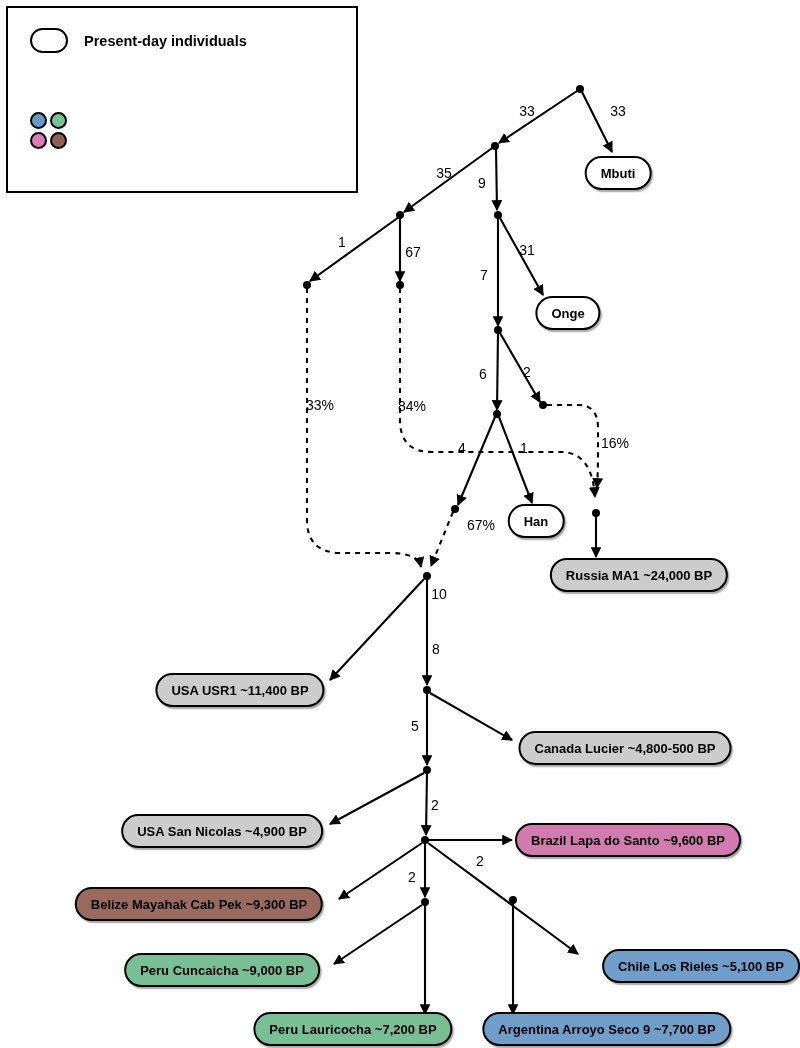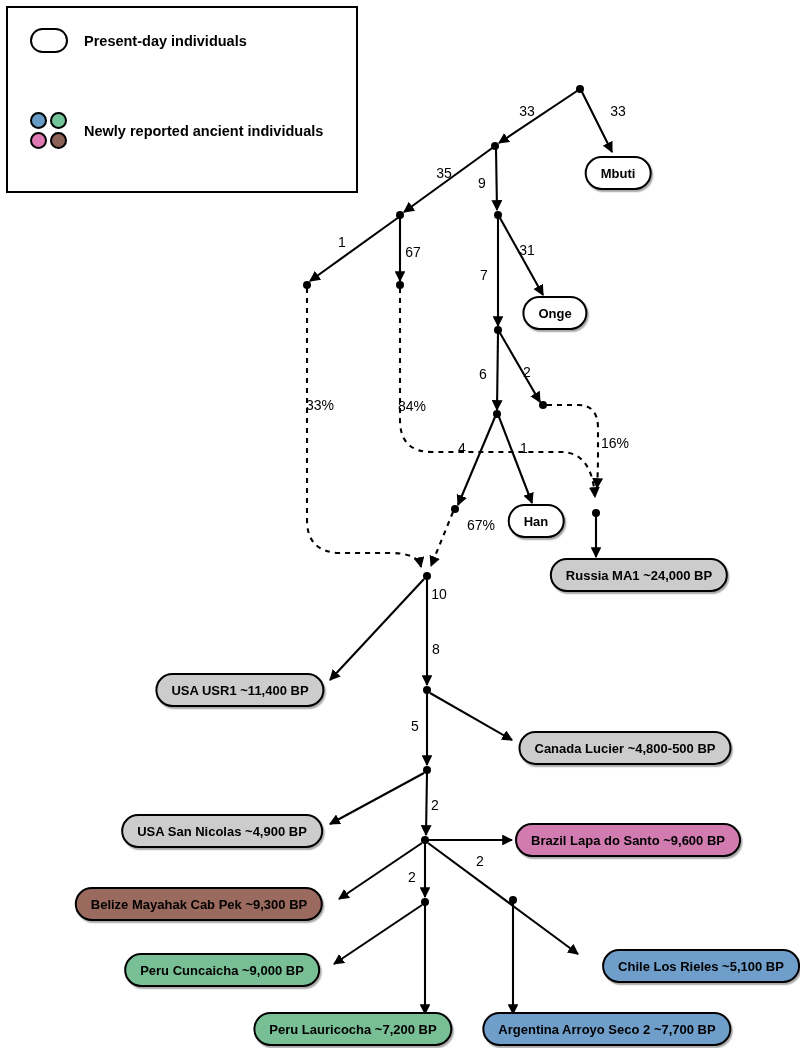--- a/index.html
+++ b/index.html
@@ -213,46 +213,45 @@
       <div class="edge-label" style="left: 439px; top: 594px;">10</div>
       <div class="edge-label" style="left: 436px; top: 649px;">8</div>
       <div class="edge-label" style="left: 415px; top: 726px;">5</div>
       <div class="edge-label" style="left: 435px; top: 805px;">2</div>
       <div class="edge-label" style="left: 412px; top: 877px;">2</div>
       <div class="edge-label" style="left: 480px; top: 861px;">2</div>
     </div>
 
   <div id="leaf-nodes">
       <div class="node" style="left: 618px; top: 173px; background: rgb(255, 255, 255);">Mbuti</div>
-      <div class="node" style="left: 555px; top: 313px; background: rgb(255, 255, 255);">Onge</div>
+      <div class="node" style="left: 568px; top: 313px; background: rgb(255, 255, 255);">Onge</div>
       <div class="node" style="left: 536px; top: 521px; background: rgb(255, 255, 255);">Han</div>
       <div class="node" style="left: 639px; top: 575px; background: rgb(204, 204, 204);">Russia MA1 ~24,000 BP</div>
       <div class="node" style="left: 240px; top: 690px; background: rgb(204, 204, 204);">USA USR1 ~11,400 BP</div>
       <div class="node" style="left: 625px; top: 748px; background: rgb(204, 204, 204);">Canada Lucier ~4,800-500 BP</div>
       <div class="node" style="left: 222px; top: 831px; background: rgb(204, 204, 204);">USA San Nicolas ~4,900 BP</div>
       <div class="node" style="left: 628px; top: 840px; background: rgb(209, 123, 176);">Brazil Lapa do Santo ~9,600 BP</div>
       <div class="node" style="left: 199px; top: 904px; background: rgb(155, 106, 94);">Belize Mayahak Cab Pek ~9,300 BP</div>
       <div class="node" style="left: 222px; top: 970px; background: rgb(121, 191, 149);">Peru Cuncaicha ~9,000 BP</div>
       <div class="node" style="left: 701px; top: 966px; background: rgb(111, 158, 203);">Chile Los Rieles ~5,100 BP</div>
       <div class="node" style="left: 353px; top: 1029px; background: rgb(121, 191, 149);">Peru Lauricocha ~7,200 BP</div>
-      <div class="node" style="left: 607px; top: 1029px; background: rgb(111, 158, 203);">Argentina Arroyo Seco 2 ~7,700 BP</div>
+      <div class="node" style="left: 607px; top: 1029px; background: rgb(111, 158, 203);">Argentina Arroyo Seco 9 ~7,700 BP</div>
     </div>
 
   <div class="legend-box">
 
     <div class="legend-row r1">
       <span class="legend-pill white" style="background: rgb(255, 255, 255);"></span>
       <span class="legend-label">Present-day individuals</span>
     </div>
 
 
     <div class="legend-row r3">
       <span class="legend-quad">
         <i class="q1" style="background: rgb(102, 153, 196);"></i>
         <i class="q2" style="background: rgb(116, 196, 154);"></i>
         <i class="q3" style="background: rgb(224, 122, 180);"></i>
         <i class="q4" style="background: rgb(140, 98, 87);"></i>
       </span>
-      <span class="legend-label">Newly reported ancient individuals</span>
     </div>
   </div>
 
 </div>
 
 </body></html>

